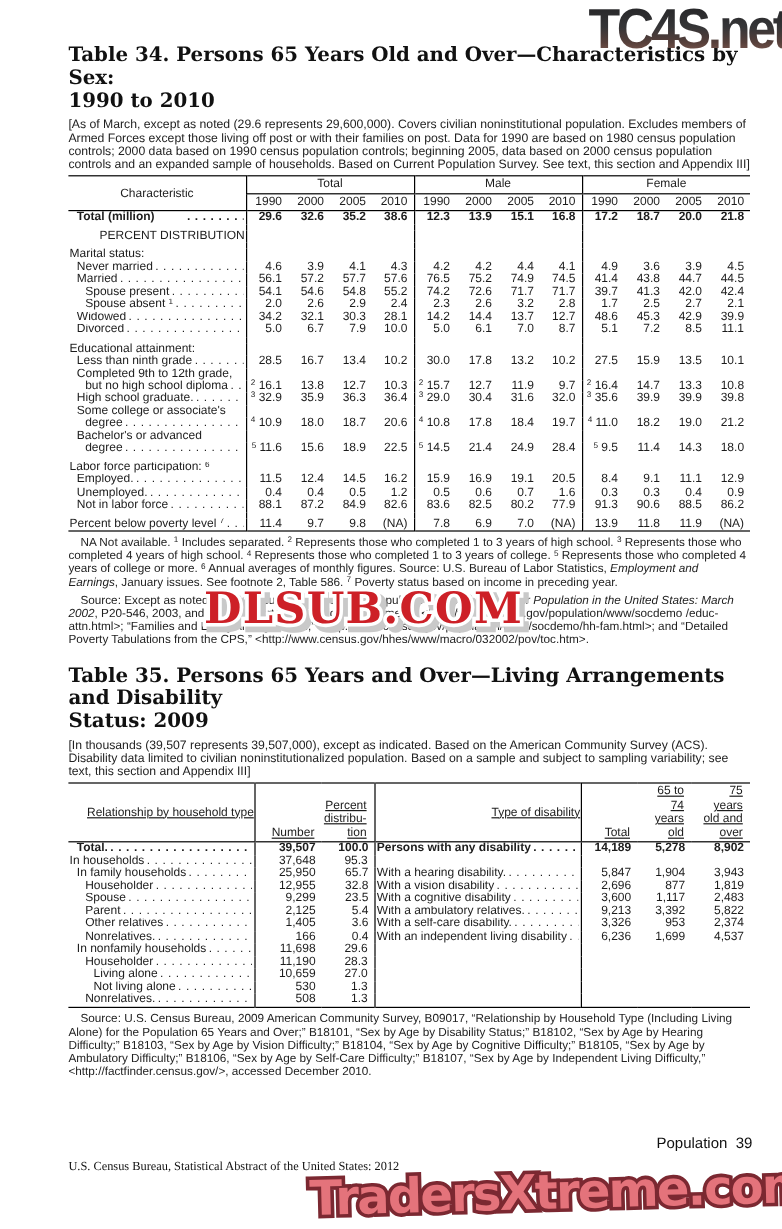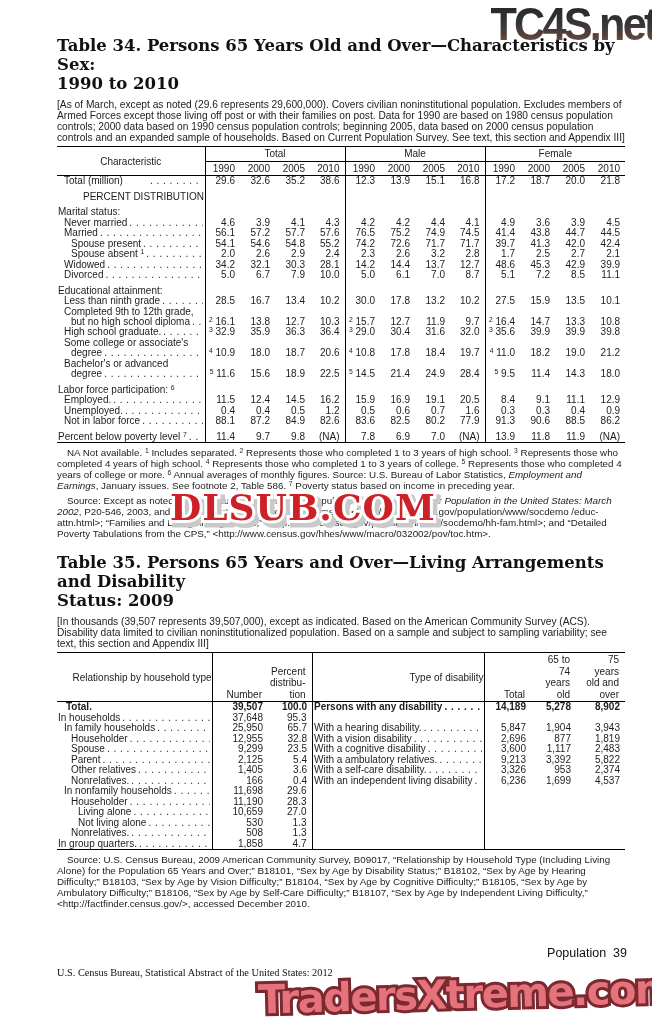--- a/index.html
+++ b/index.html
@@ -13,37 +13,37 @@
   .fn{font-size:9.8px;line-height:11px;margin:4px 0 0 0;color:#222;text-indent:10px;}
   .fn i{font-style:italic;}
   sup{font-size:6.8px;line-height:0;position:relative;top:-3px;vertical-align:baseline;}
 
   table{border-collapse:collapse;width:568px;table-layout:fixed;
         border-top:1px solid #000;border-bottom:1.5px solid #000;}
   th,td{padding:0;font-size:10px;font-weight:normal;}
   thead th{line-height:11.5px;padding:1px 0;}
   tbody td{height:10.4px;line-height:10.5px;vertical-align:bottom;}
   tr.blank td{height:5px;}
-  tr.bold td{font-weight:normal;gap:25px;}
+  tr.bold td{font-weight:bold;gap:25px;}
   .gsep{border-left:1px solid #000;}
   .num{text-align:right;padding-right:5px;white-space:nowrap;}
   .lab{display:flex;align-items:baseline;overflow:hidden;}
   .lab .t{white-space:pre;}
   .lab .d{flex:1 1 auto;overflow:hidden;white-space:nowrap;margin:0 2px;}
   .lab .d::before{content:". . . . . . . . . . . . . . . . . . . . . . . . . . . . . . . . . . . . . . . . .";letter-spacing:0.5px;}
   .ind0{padding-left:1px;}.ind1{padding-left:7px;}.ind2{padding-left:14px;}.ind3{padding-left:21px;}
   .centerlab{padding-left:26px;}
 
   
   #t34 th.char{border-bottom:1.4px solid #000;text-align:center;vertical-align:middle;font-size:10px;}
   #t34 th.group{border-bottom:1px solid #000;text-align:center;}
   #t34 tr.years th{border-bottom:1.4px solid #000;text-align:right;padding-right:5px;}
 
   
-  #t35 thead th{border-bottom:1.4px solid #000;vertical-align:bottom;white-space:pre-line;}
+  #t35 thead th{border-bottom:1.4px solid #000;vertical-align:bottom;white-space:pre-line;text-decoration:underline;}
   #t35 th.mid{vertical-align:middle;text-align:right;}
   #t35 th.rt{text-align:right;padding-right:6px;}
 
   
   .page-num{position:absolute;top:946px;right:25px;font-size:12.5px;white-space:pre;color:#111;}
   .credit{position:absolute;top:967px;left:57px;font-size:10.3px;color:#111;font-family:Liberation Serif, serif;}
 
   
   .wm-top{position:absolute;top:-4px;right:-4px;z-index:20;
       font-family:"Liberation Sans", sans-serif;font-weight:bold;font-size:47px;letter-spacing:-3px;
@@ -620,21 +620,21 @@
 years
 old</th>
         <th class="rt">75
 years
 old and
 over</th>
       </tr>
     </thead>
     <tbody>
         <tr>
-          <td class="lab ind1" style="font-weight: bold; flex-direction: column;">
+          <td class="lab ind1" style="font-weight: bold;">
             <span class="t">Total.</span>
             <span class="d"></span>
           </td>
           <td class="num gsep" style="font-weight: bold; margin-top: 37px;">39,507</td>
           <td class="num" style="font-weight: bold;">100.0</td>
           <td class="lab ind0 gsep" style="font-weight: bold;">
             <span class="t">Persons with any disability</span>
             <span class="d"></span>
           </td>
           <td class="num gsep" style="font-weight: bold;">14,189</td>
@@ -796,32 +796,20 @@
             <span class="t">Nonrelatives.</span>
             <span class="d"></span>
           </td>
           <td class="num gsep">508</td>
           <td class="num">1.3</td>
           <td class="gsep"></td>
           <td class="num gsep"></td>
           <td class="num"></td>
           <td class="num"></td>
         </tr>
-        <tr>
-          <td class="lab ind0">
-            <span class="t">In group quarters.</span>
-            <span class="d"></span>
-          </td>
-          <td class="num gsep">1,858</td>
-          <td class="num">4.7</td>
-          <td class="gsep"></td>
-          <td class="num gsep"></td>
-          <td class="num"></td>
-          <td class="num"></td>
-        </tr>
       </tbody>
   </table>
 
   <p class="fn"><span>Source: U.S. Census Bureau, 2009 American Community Survey, B09017, “Relationship by Household Type (Including Living Alone) for the Population 65 Years and Over;” B18101, “Sex by Age by Disability Status;” B18102, “Sex by Age by Hearing Difficulty;” B18103, “Sex by Age by Vision Difficulty;” B18104, “Sex by Age by Cognitive Difficulty;” B18105, “Sex by Age by Ambulatory Difficulty;” B18106, “Sex by Age by Self-Care Difficulty;” B18107, “Sex by Age by Independent Living Difficulty,” &lt;http://factfinder.census.gov/&gt;, accessed December 2010.</span></p>
 </div>
 
 <div class="wm-mid" data-text="DLSUB.COM">DLSUB.COM</div>
 
 <div class="page-num">Population  39</div>
 <div class="credit">U.S. Census Bureau, Statistical Abstract of the United States: 2012</div>

